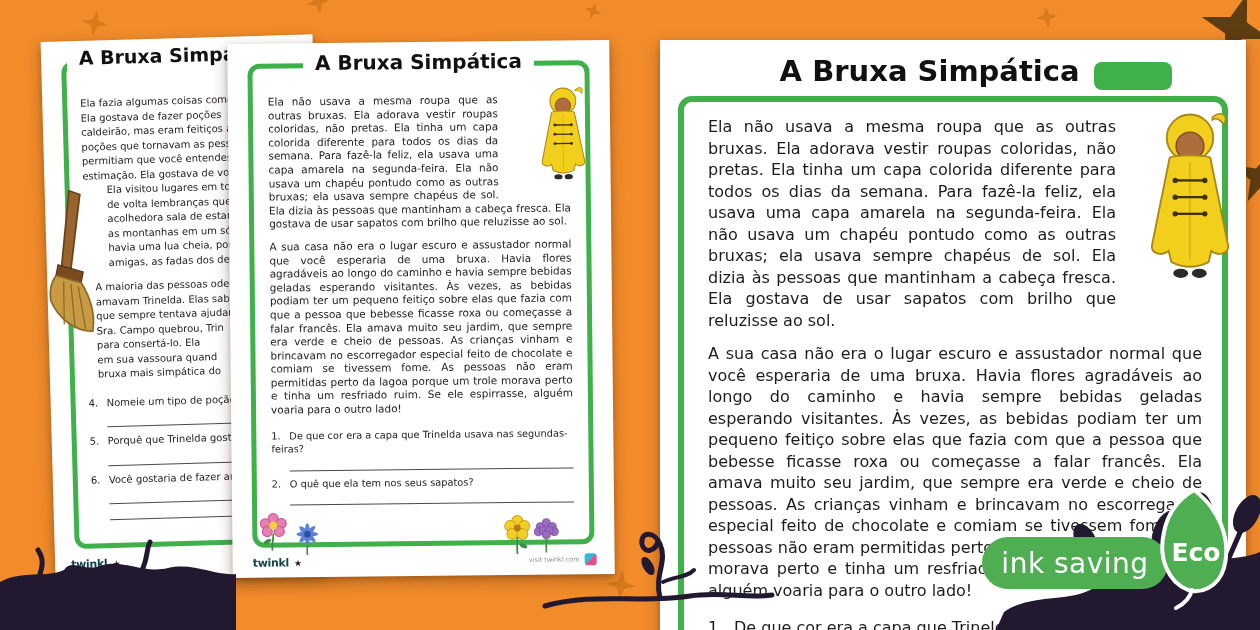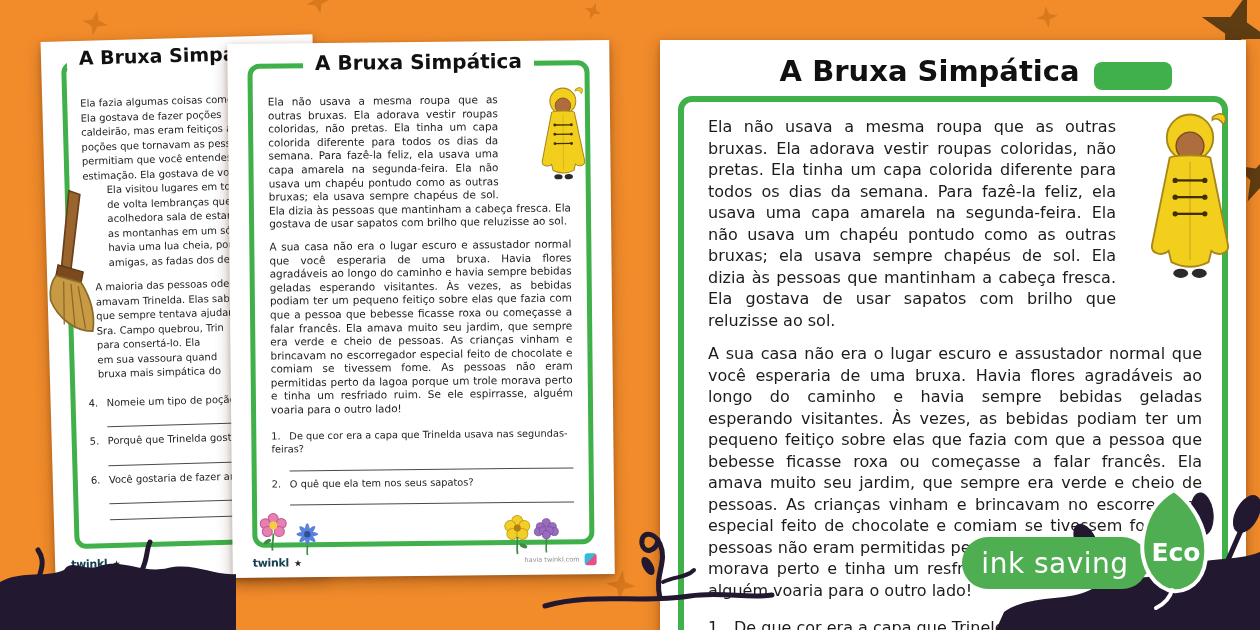--- a/index.html
+++ b/index.html
@@ -76,21 +76,21 @@
   .rp-content { position:absolute; left:48px; right:44px; top:76px; z-index:2;
                 font-size:16px; line-height:21.5px; }
   .rp-witch-spacer { float:right; width:76px; height:188px; margin:0 0 6px 10px; }
   .rp-witch { position:absolute; left:478px; top:68px; width:104px; z-index:2; }
   .rp-p2 { margin-top:12px; }
   .rp-questions { margin-top:16px; }
   .rp-q { margin-bottom:10px; }
   .rp-q .qnum { display:inline-block; width:26px; }
 
   
-  .eco-badge { position:absolute; left:962px; top:486px; width:260px; height:140px; z-index:50; }
+  .eco-badge { position:absolute; left:982px; top:486px; width:260px; height:140px; z-index:50; }
   .eco-pill { position:absolute; left:0; top:51px; width:186px; height:52px; background:#4fae52;
               border-radius:26px; display:flex; align-items:center; justify-content:center; }
   .eco-pill span { color:#fff; font-size:28px; letter-spacing:0.5px; }
   .eco-leaf { position:absolute; left:166px; top:0; width:92px; height:126px; }
   .eco-text { position:absolute; left:186px; top:52px; width:56px; text-align:center;
               color:#fff; font-size:25px; font-weight:bold; }
 </style>
 </head>
 <body>
 
@@ -255,21 +255,21 @@
           <circle cx="14" cy="18" r="4"></circle>
       </g>
       <path d="M14,22 C14,28 13,32 14,36" stroke="#3e8c42" stroke-width="1.6" fill="none"></path>
     </svg>
 
     <div class="footer">
       <span class="twinkl-logo">twinkl</span>
       <span class="diff-star">★</span>
     </div>
     <div class="mp-footer-right">
-      <span class="visit-text">havia twinkl.com</span>
+      <span class="visit-text">visit twinkl.com</span>
       <span class="twinkl-mark"></span>
     </div>
   </div>
 
   <div id="page-right" class="page">
     <div class="frame"></div>
     <div class="page-title">A Bruxa Simpática</div>
     <div class="rp-greenbar"></div>
 
     <svg class="rp-witch" viewBox="0 0 112 192">

